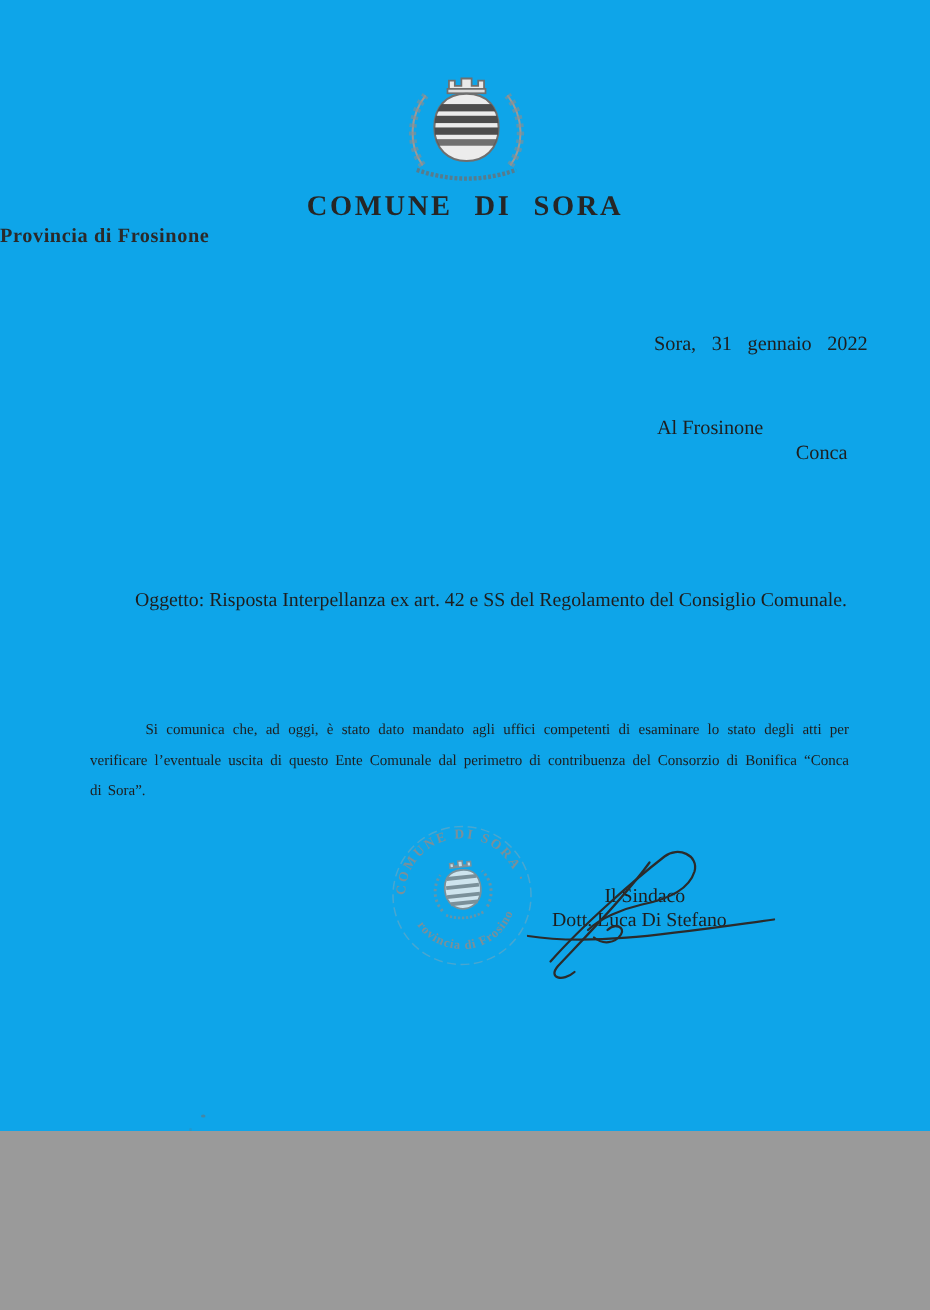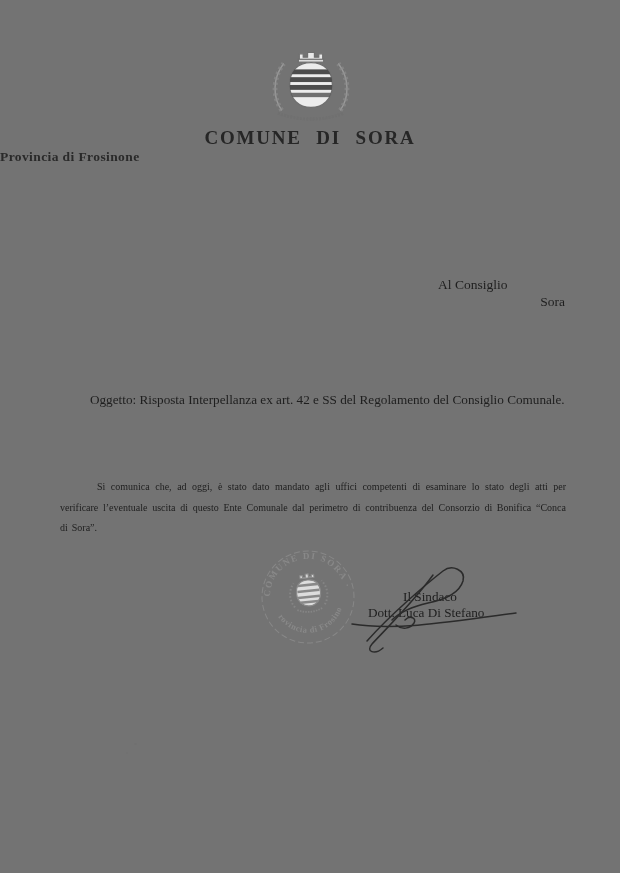--- a/index.html
+++ b/index.html
@@ -1,20 +1,20 @@
 <!DOCTYPE html>
 <html><head>
 <meta charset="utf-8">
 <style>
   html,body { margin:0; padding:0; background:#9a9a9a; }
   .page {
     position:relative;
-    width:620px; height:873px;
+    width:620px; height:754px;
     margin:0 auto;
-    background:#737373;
+    background:#0ea5e9;
     font-family:"Liberation Serif","DejaVu Serif",serif;
     color:#1e1e1e;
     overflow:hidden;
   }
   .abs { position:absolute; }
 
   
   .crest-svg { left:268px; top:46px; width:86px; height:76px; }
   .letter-title {
     left:0; top:127px; width:620px;
@@ -105,24 +105,25 @@
       <path d="M 74,66 C 84,52 83,32 72,18" stroke="#9a9a9a" stroke-width="1.4"></path>
       <path d="M 74,66 C 84,52 83,32 72,18" stroke="#8d8d8d" stroke-width="5" stroke-dasharray="2.5 3" opacity="0.6"></path>
     </g>
 
     <path d="M 10,69 Q 44,81 78,69" fill="none" stroke="#6f6f6f" stroke-width="3" stroke-dasharray="2 1.3" opacity="0.75"></path>
   </svg>
 
   <div class="abs letter-title">COMUNE DI SORA</div>
   <div class="abs letter-subtitle">Provincia di Frosinone</div>
 
+  <div class="abs date-line">Sora, 31 gennaio 2022</div>
 
   <div class="abs recipient">
-    <span class="r-line">Al Consiglio</span>
-    <span class="r-line r-sede">Sora</span>
+    <span class="r-line">Al Frosinone</span>
+    <span class="r-line r-sede">Conca</span>
   </div>
 
   <div class="abs subject-line">Oggetto: Risposta Interpellanza ex art. 42 e SS del Regolamento del Consiglio Comunale.</div>
 
   <div class="abs body-paragraph">Si comunica che, ad oggi, è stato dato mandato agli uffici competenti di esaminare lo stato degli atti per verificare l’eventuale uscita di questo Ente Comunale dal perimetro di contribuenza del Consorzio di Bonifica “Conca di Sora”.</div>
 
   <svg class="abs stamp-svg" viewBox="0 0 120 120" aria-hidden="true">
     <g transform="rotate(-6 65 59)">
       <circle cx="65" cy="59" r="46" fill="none" stroke="#a8a8a8" stroke-width="1" stroke-dasharray="6 3" opacity="0.45"></circle>
       <path id="stampArcTop" d="M 29,71 A 38 38 0 1 1 101,71" fill="none"></path>

